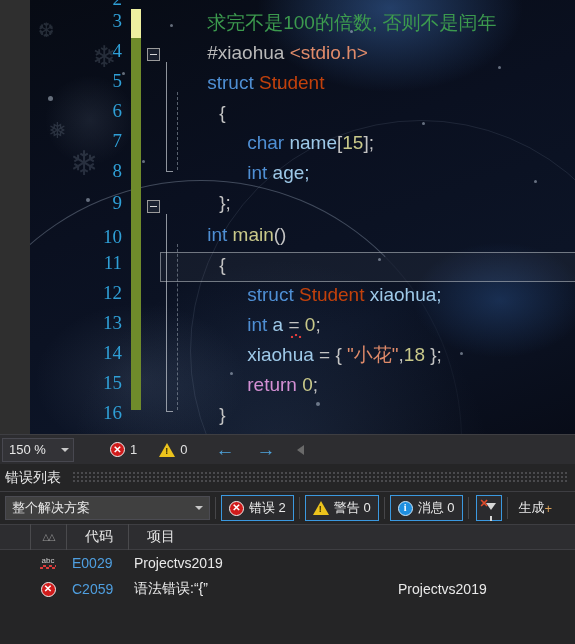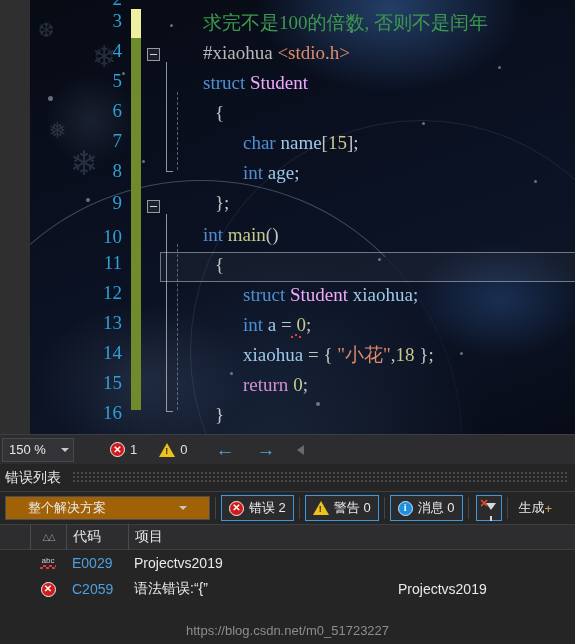--- a/index.html
+++ b/index.html
@@ -72,31 +72,31 @@
   }
   #changebar-green {
     position: absolute; left: 131px; top: 38px; width: 10px; height: 372px;
     background: #6f8b2b; z-index: 5;
   }
 
   
   #code {
     position: absolute; left: 147px; top: 0; width: 428px; height: 492px;
     z-index: 5;
-    font-family: Liberation Serif, serif;
+    font-family: Liberation Sans, sans-serif;
     font-size: 19px; white-space: pre;
   }
   .cl { position: absolute; left: 0; width: 428px; height: 30px; line-height: 30px; }
 
   
   .t-comment  { color: #3c9a4e; }
   .t-pp       { color: #b9b9b9; }
   .t-inc      { color: #e08b6a; }
   .t-kw       { color: #4f8fd4; }
-  .t-type     { color: #f0abfc; }
+  .t-type     { color: #c2410c; }
   .t-id       { color: #9ec9e8; }
   .t-punct    { color: #c3c3c3; }
   .t-num      { color: #c9c98a; }
   .t-str      { color: #e08b6a; }
   .t-ret      { color: #d38fd3; }
 
   
   .fold {
     position: absolute; left: 0px; width: 13px; height: 13px;
     border: 1px solid #9a9a9a; background: rgba(40,48,60,0.55);
@@ -206,23 +206,23 @@
     background-image: radial-gradient(circle at 1px 1px, #4a4a4d 1px, transparent 1.2px);
     background-size: 4px 4px;
   }
 
   #errpanel-toolbar {
     height: 32px; display: flex; align-items: center;
     padding: 0 2px; gap: 0;
   }
   #scope-combo {
     width: 205px; height: 24px; margin-left: 3px;
-    background: #a16207; border: 1px solid #4b4b52;
+    background: #404040; border: 1px solid #4b4b52;
     display: flex; align-items: center; justify-content: space-between;
-    padding: 0 22px; color: #eaeaea; font-size: 13px;
+    padding: 0 6px; color: #eaeaea; font-size: 13px;
   }
   .tb-sep { width: 1px; height: 22px; background: #464649; margin: 0 5px; }
   .tb-toggle {
     display: flex; align-items: center; gap: 5px;
     height: 26px; padding: 0 7px;
     border: 1px solid #3b99e0; background: #2b2b2e;
     color: #eaeaea; font-size: 13px; white-space: nowrap;
   }
   #filter-clear-btn {
     width: 26px; height: 26px; border: 1px solid #3b99e0; background: #2b2b2e;
@@ -250,21 +250,21 @@
   #build-plus { color: #d8a05a; }
 
   
   #errtable { width: 575px; }
   #err-head {
     display: flex; height: 26px; align-items: center;
     background: #2d2d30;
     border-top: 1px solid #3e3e42; border-bottom: 1px solid #3e3e42;
     color: #e6e6e6; font-size: 14px;
   }
-  .hcell { height: 26px; display: flex; align-items: center; padding-left: 6px; }
+  .hcell { height: 26px; display: flex; align-items: center; padding-left: 18px; }
   .hsep { border-left: 1px solid #4a4a4d; }
   .c-gutter { width: 30px; }
   .c-icon   { width: 36px; justify-content: center; padding-left: 0; }
   .c-code   { width: 62px; }
   .c-desc   { width: 264px; }
   .c-proj   { width: 183px; }
 
   .err-row {
     display: flex; height: 26px; align-items: center;
     font-size: 14px; color: #e9e9e9;
@@ -532,15 +532,14 @@
         <div class="cell c-gutter"></div>
         <div class="cell c-icon">
           <span class="ico-err">✕</span>
         </div>
         <div class="cell c-code">C2059</div>
         <div class="cell c-desc">语法错误:“{”</div>
         <div class="cell c-proj">Projectvs2019</div>
       </div>
     </div>
 
-    <div id="watermark">https://blog.csdn.net/m0_51723227</div>
   </div>
 </div>
 
 </body></html>

